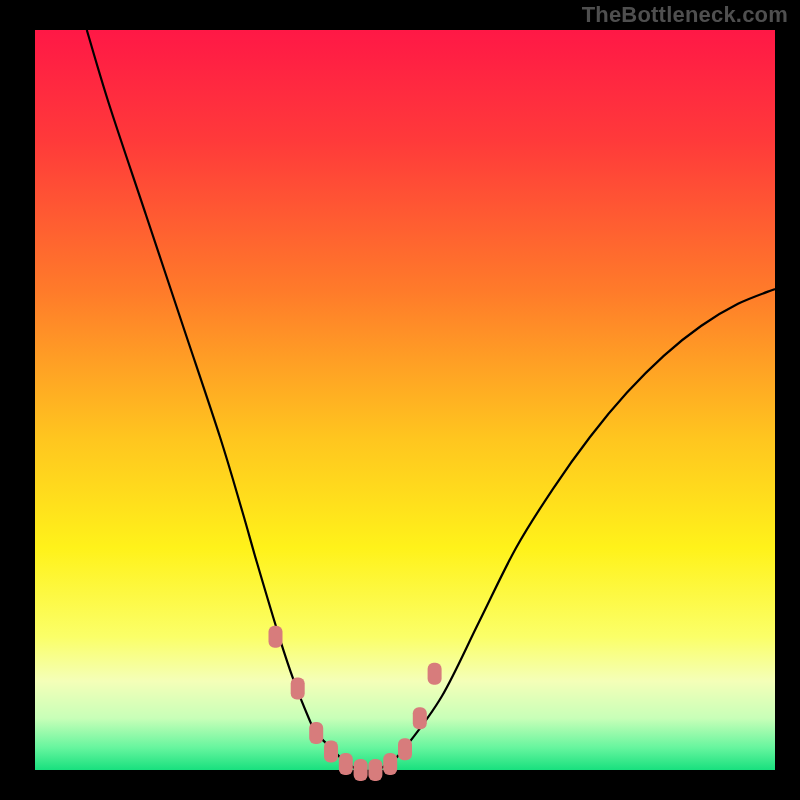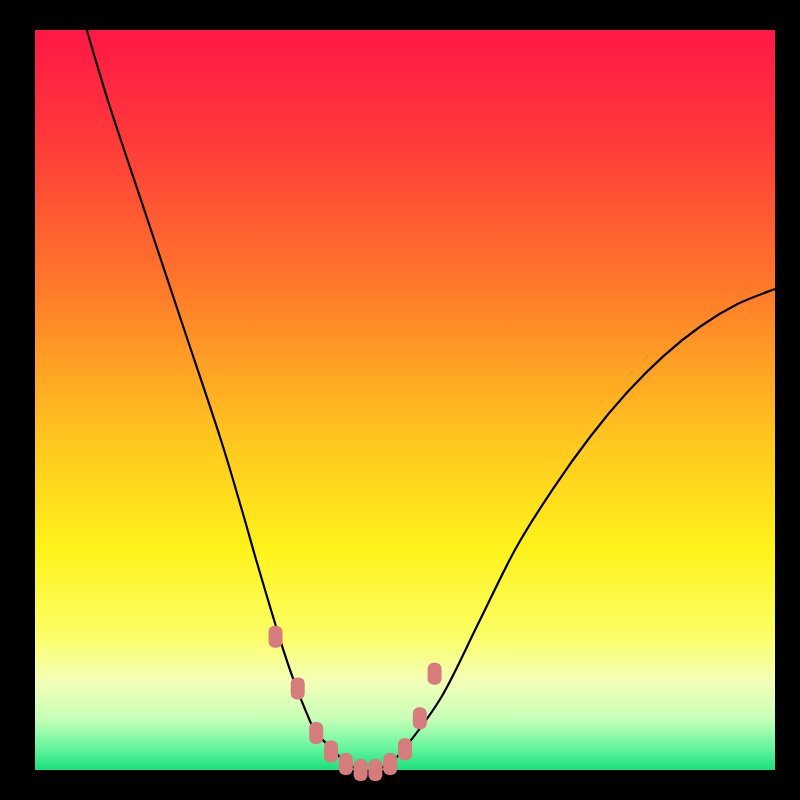--- a/index.html
+++ b/index.html
@@ -30,20 +30,21 @@
     position: absolute;
     left: 0;
     top: 0;
   }
 </style>
 </head>
 <body>
 
 <div class="frame">
 
+  <div class="watermark">TheBottleneck.com</div>
 
   <svg class="plot" width="800" height="800" viewBox="0 0 800 800">
     <defs>
       <linearGradient id="bg-grad" x1="0" y1="0" x2="0" y2="1">
           <stop offset="0%" stop-color="#ff1846"></stop>
           <stop offset="15%" stop-color="#ff3a3a"></stop>
           <stop offset="35%" stop-color="#ff7a2a"></stop>
           <stop offset="55.00000000000001%" stop-color="#ffc51f"></stop>
           <stop offset="70%" stop-color="#fff21a"></stop>
           <stop offset="82%" stop-color="#fbff68"></stop>

